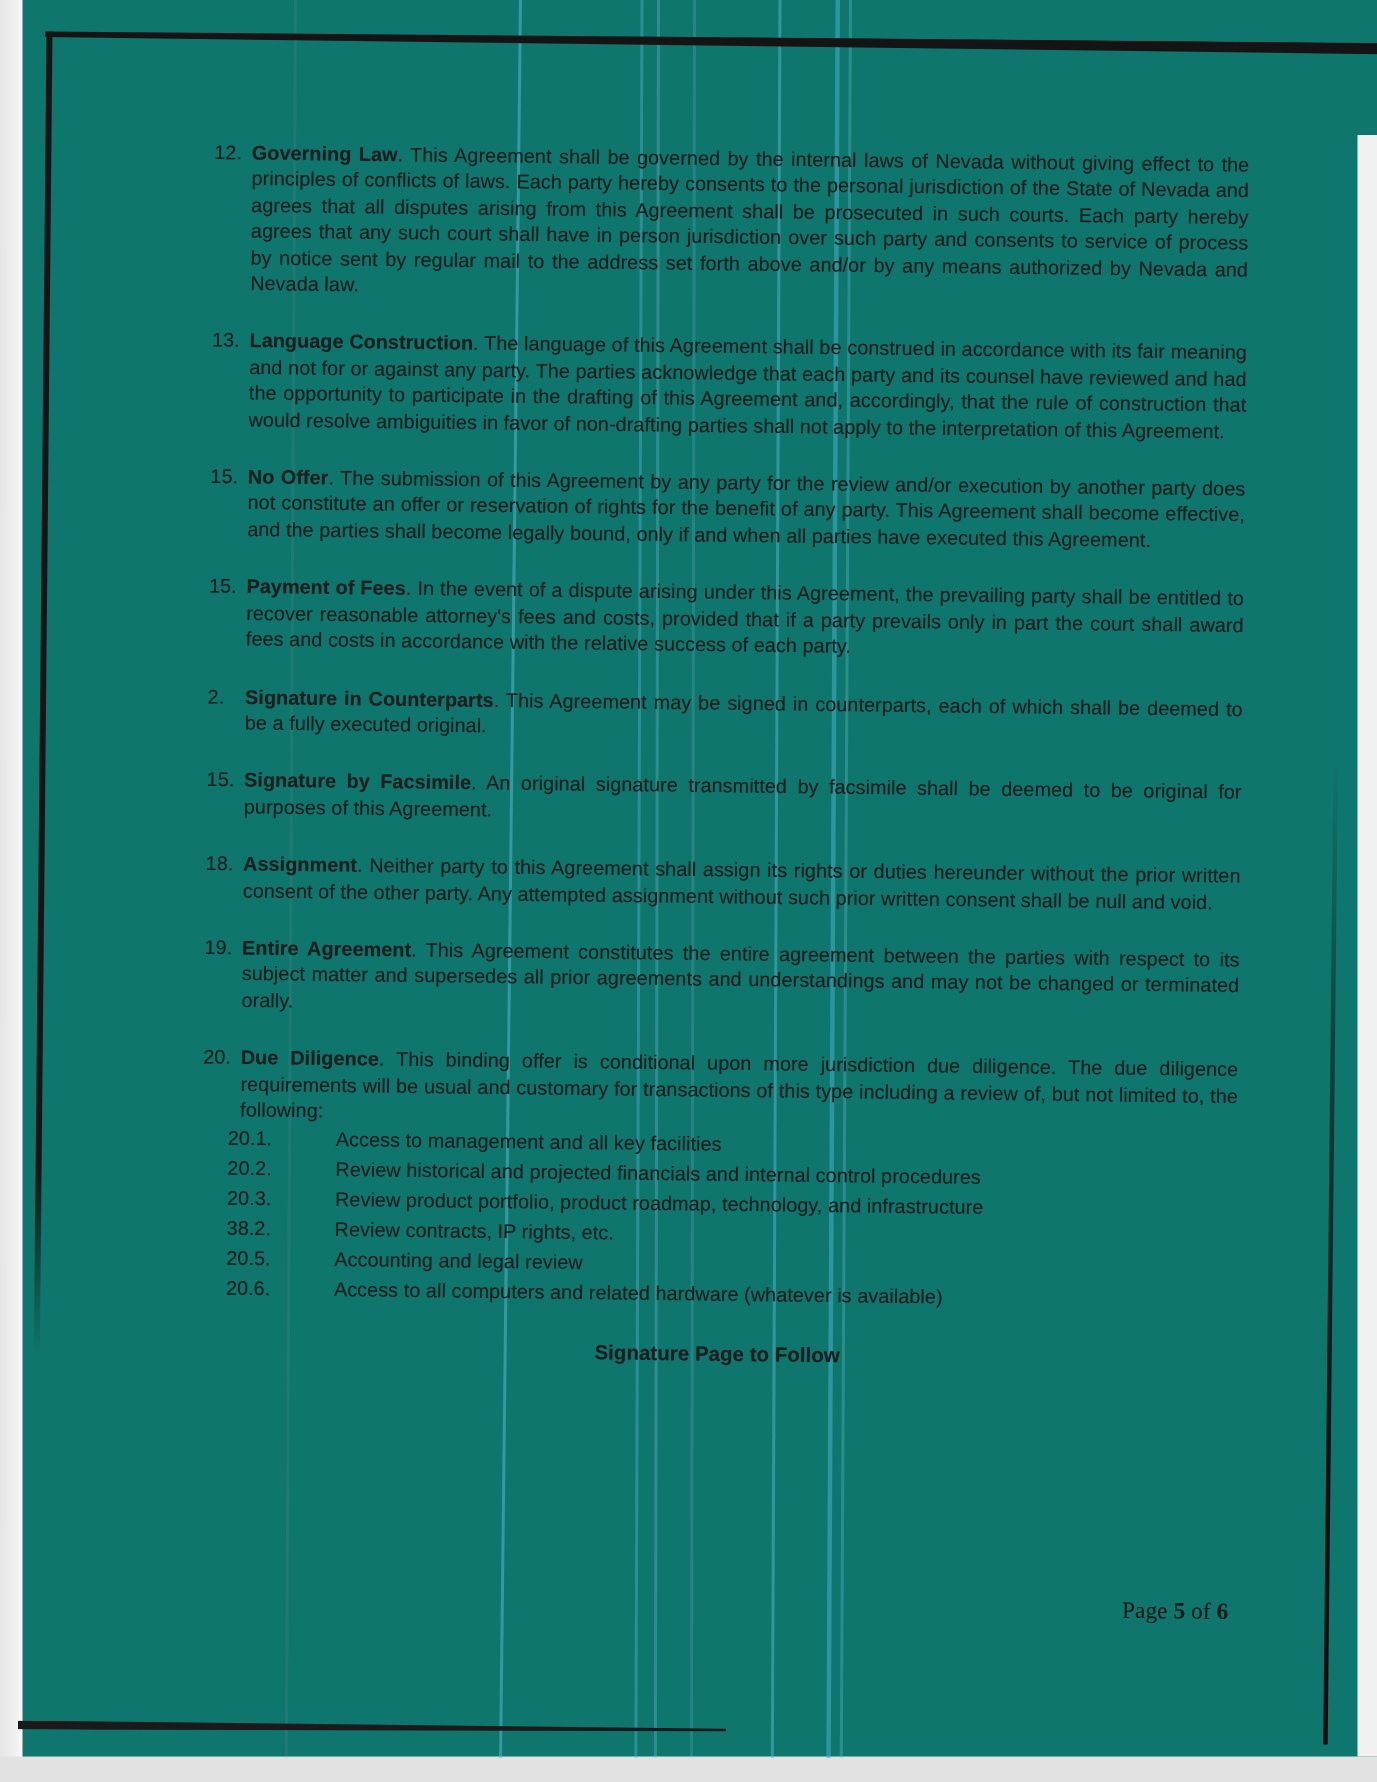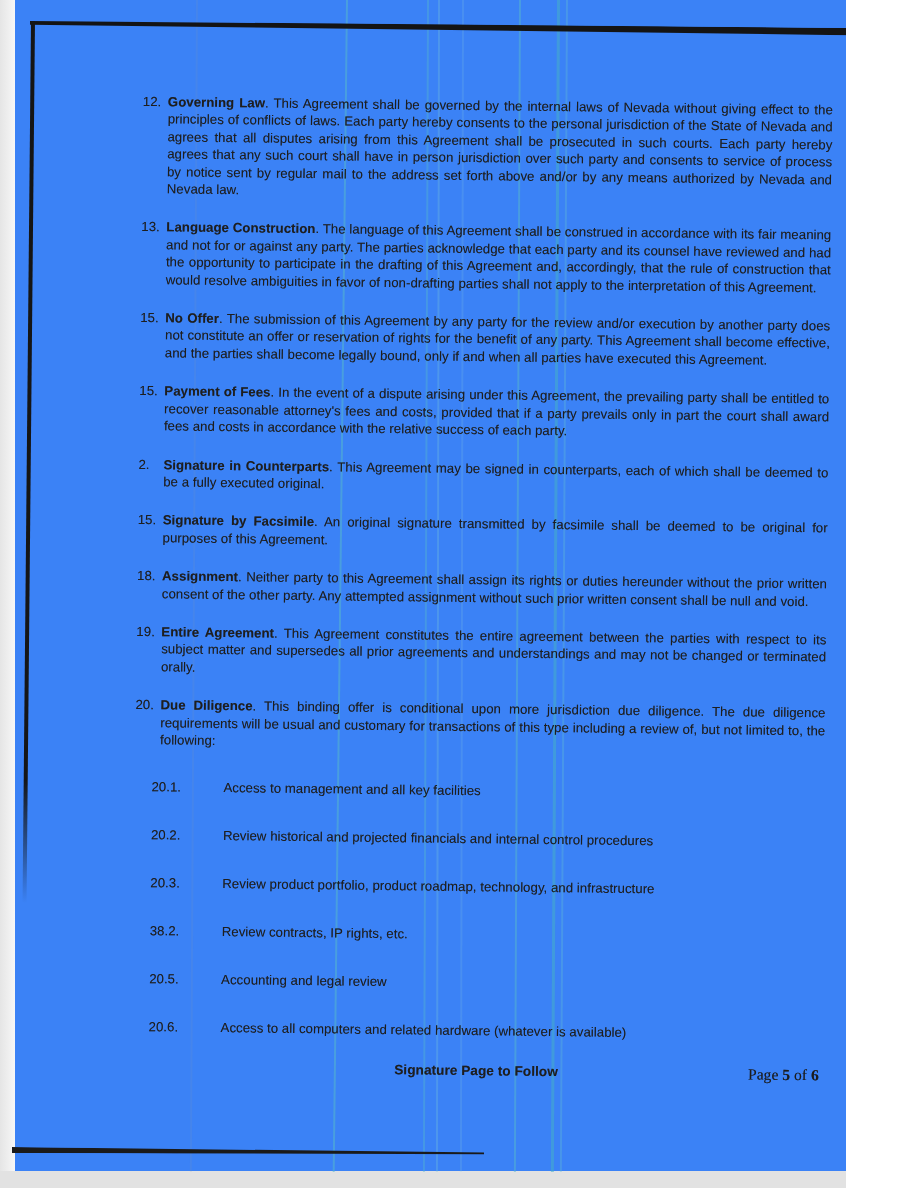--- a/index.html
+++ b/index.html
@@ -1,19 +1,19 @@
 <!DOCTYPE html>
 <html><head>
 <meta charset="utf-8">
 <style>
   * { margin:0; padding:0; box-sizing:border-box; }
   html,body { background:#ffffff; }
   .canvas {
-    position:relative; width:846px; height:1188px;
-    background:#3b82f6; overflow:hidden;
+    position:relative; width:918px; height:1188px;
+    background:#0f766e; overflow:hidden;
     font-family:"Liberation Sans", sans-serif;
   }
   
   .edge-left   { position:absolute; left:0; top:0; width:15px; height:1172px;
                  background:linear-gradient(to right,#e5e5e5,#f7f7f7); }
   .edge-bottom { position:absolute; left:0; top:1171px; width:918px; height:17px;
                  background:#e2e2e2; }
   .edge-right  { position:absolute; left:905px; top:90px; width:13px; height:1081px;
                  background:#f1f1f1; }
 
@@ -57,21 +57,21 @@
     color:#1e1e1e; font-size:13.2px; line-height:17.4px;
     letter-spacing:0.05px;
     text-shadow:0 0 0.5px rgba(30,30,30,0.45);
   }
   .section  { position:relative; margin-bottom:21px; }
   .sec-num  { position:absolute; left:0; top:0; }
   .sec-body { margin-left:25px; text-align:justify; }
   .sec-title{ font-weight:bold; }
   .subs     { margin-top:1px; }
   .sub      { padding-left:17px; line-height:20px; white-space:nowrap; }
-  .sub-num  { display:inline-block; width:72px;margin-top:28px; }
+  .sub-num  { display:inline-block; width:72px; }
   .sig-note { text-align:center; font-weight:bold; margin-top:6px; font-size:13.6px; }
   .footer {
     position:absolute; left:617px; top:965px; white-space:nowrap;
     font-family:"Liberation Serif", serif; font-size:15.5px; color:#1c1c1c;
     text-shadow:0 0 0.4px rgba(20,20,20,0.5);
   }
   .footer b { font-weight:bold; }
 </style>
 </head>
 <body>

